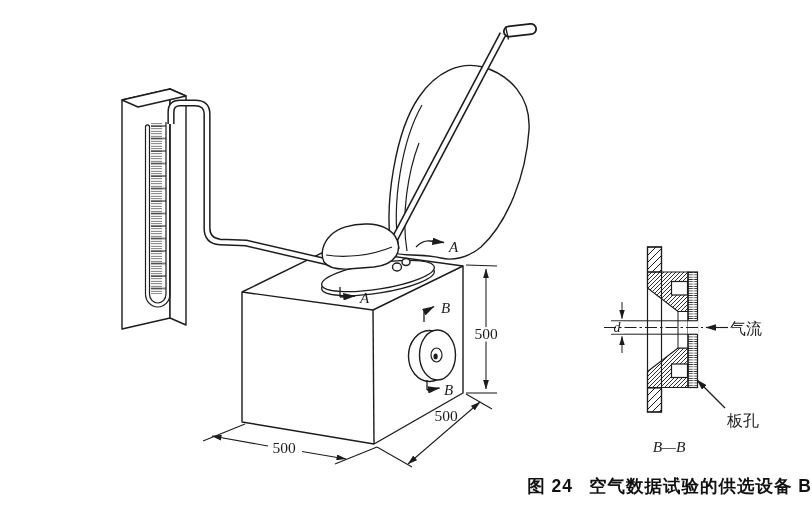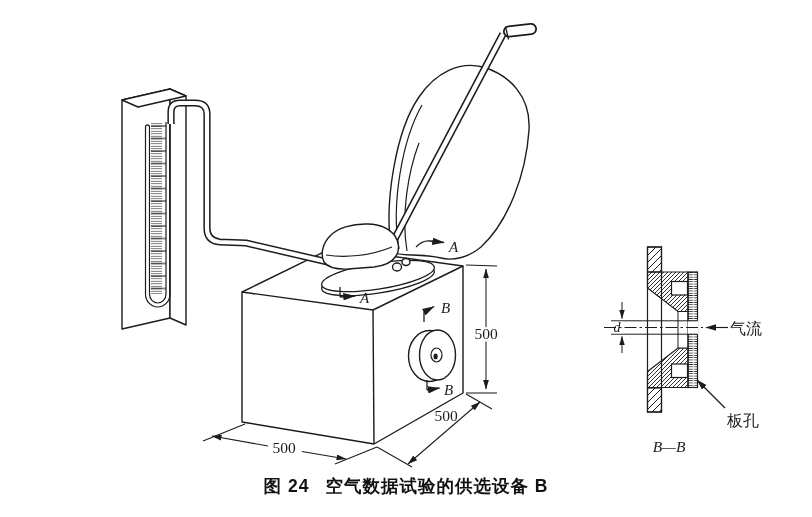--- a/index.html
+++ b/index.html
@@ -1,19 +1,19 @@
 <!DOCTYPE html>
 <html><head>
 <meta charset="utf-8">
 <style>
   html,body{margin:0;padding:0;background:#ffffff;}
   .stage{position:relative;width:812px;height:517px;background:#fff;overflow:hidden;
          font-family:"Liberation Serif", serif;}
   svg{position:absolute;left:0;top:0;}
-  .caption{position:absolute;left:0;top:474px;width:812px;text-align:center;
+  .caption{position:absolute;left:0;top:474px;width:812px;text-align:right;
            font-family:"Liberation Sans","DejaVu Sans",sans-serif;
            font-weight:bold;font-size:17.5px;color:#111;letter-spacing:1px;}
   .caption .gap{display:inline-block;width:16px;}
   text{fill:#1c1c1c;}
   .num{font-size:15.5px;font-family:"Liberation Serif",serif;}
   .ltr{font-size:15px;font-style:italic;font-family:"Liberation Serif",serif;}
   .cjk{font-size:16px;font-family:"Liberation Serif","DejaVu Sans",serif;}
   .view{font-size:15.5px;font-style:italic;font-family:"Liberation Serif",serif;}
 </style>
 </head>

